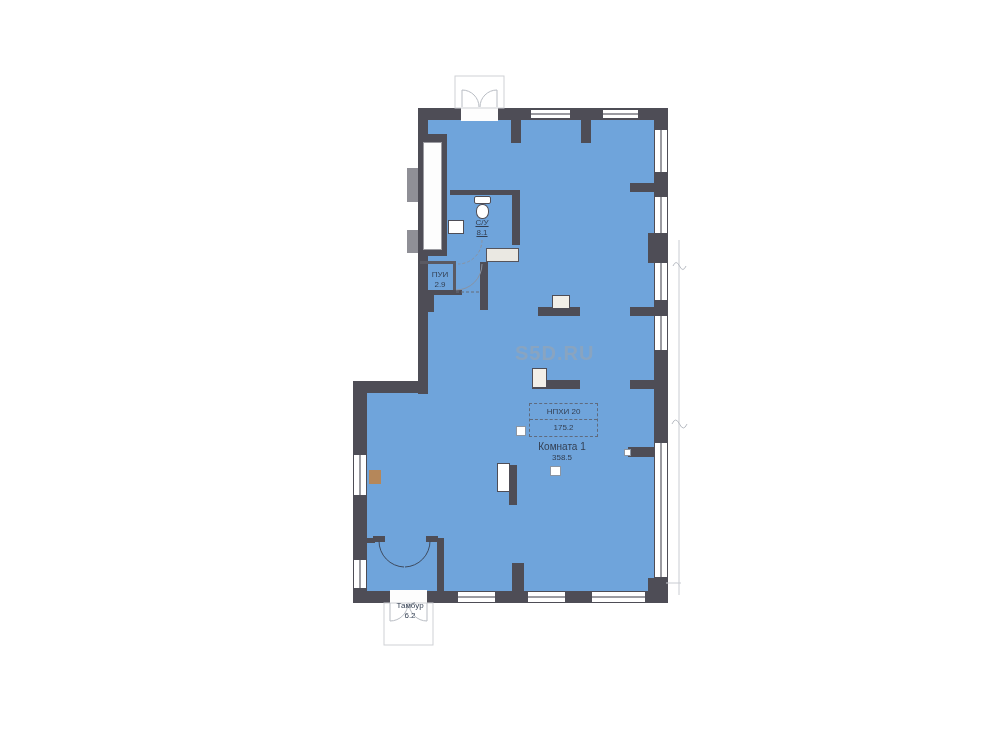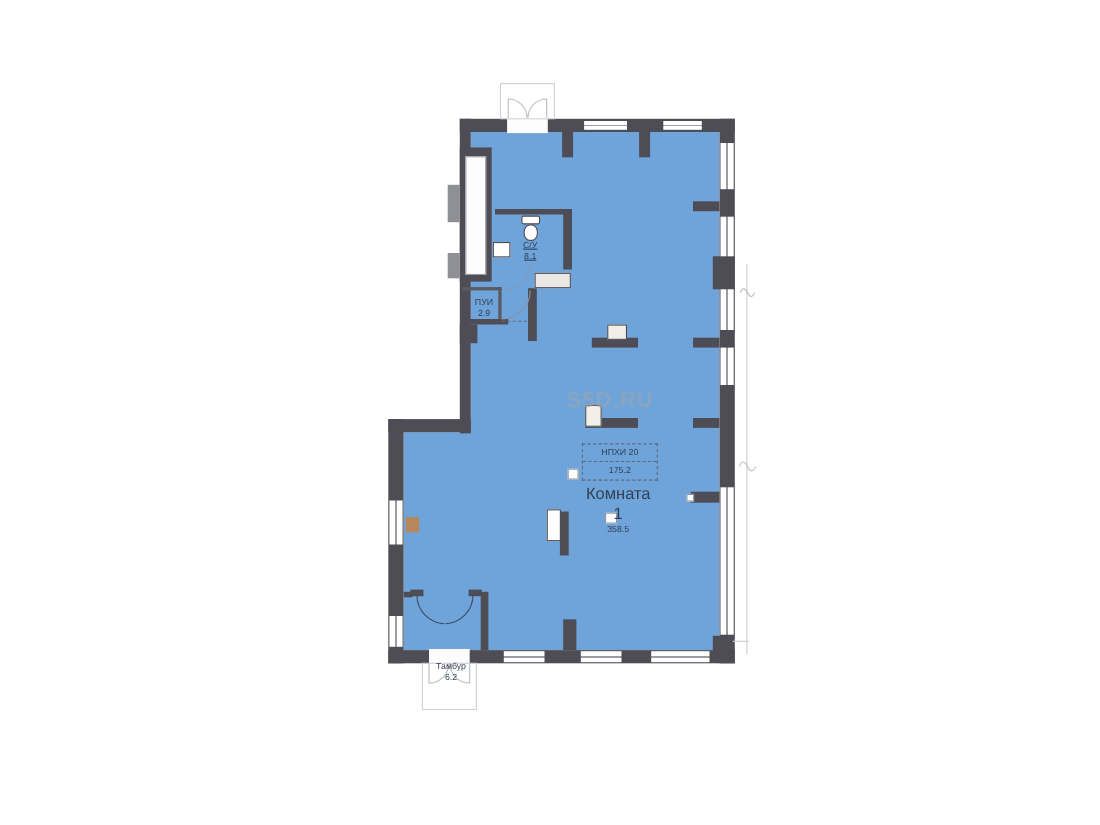--- a/index.html
+++ b/index.html
@@ -11,26 +11,26 @@
   .white{position:absolute;background:#FDFDFD;}
   .pane{position:absolute;background:#FDFDFD;border:1px solid #9B9BA1;}
   .glass-v{position:absolute;background:linear-gradient(to right,#fff 0 42%,var(--c-frame,#9B9BA1) 42% 58%,#fff 58% 100%);}
   .glass-h{position:absolute;background:linear-gradient(to bottom,#fff 0 42%,var(--c-frame,#9B9BA1) 42% 58%,#fff 58% 100%);}
   .fixture{position:absolute;background:#fff;border:1px solid #4E4D56;box-sizing:border-box;}
   .counter{position:absolute;background:var(--c-counter,#EAE8E2);border:1px solid #55545C;box-sizing:border-box;}
   .colbox{position:absolute;background:#F2EFE8;border:1px solid #4E4D56;box-sizing:border-box;}
   .marker{position:absolute;background:#fff;border:1px solid #8B95A3;box-sizing:border-box;}
   .tan{position:absolute;background:var(--c-accent,#B5875A);}
   .lbl{position:absolute;color:var(--c-text,#333F52);font-size:8px;line-height:1.2;text-align:center;}
-  .lbl .big{font-size:15px;}
+  .lbl .big{font-size:10px;}
   .unit-box{position:absolute;border:1px dashed #5F6A7D;box-sizing:border-box;color:var(--c-text,#333F52);
             font-size:8px;text-align:center;}
   .unit-box .cell1{height:15px;line-height:15px;border-bottom:1px dashed #5F6A7D;}
   .unit-box .cell2{height:15px;line-height:16px;}
-  #watermark{position:absolute;left:515px;top:353px;font-size:20px;font-weight:bold;
+  #watermark{position:absolute;left:515px;top:342px;font-size:20px;font-weight:bold;
              letter-spacing:1px;color:var(--c-watermark,#9AA5B0);opacity:.62;}
   #floor{position:absolute;left:367px;top:120px;width:287px;height:471px;background:var(--c-floor,#6FA4DB);
          clip-path:polygon(61px 0px,287px 0px,287px 471px,0px 471px,0px 273px,61px 273px);}
   svg.overlay{position:absolute;left:0;top:0;pointer-events:none;}
 </style>
 </head>
 <body>
 
 <div id="canvas">
 

